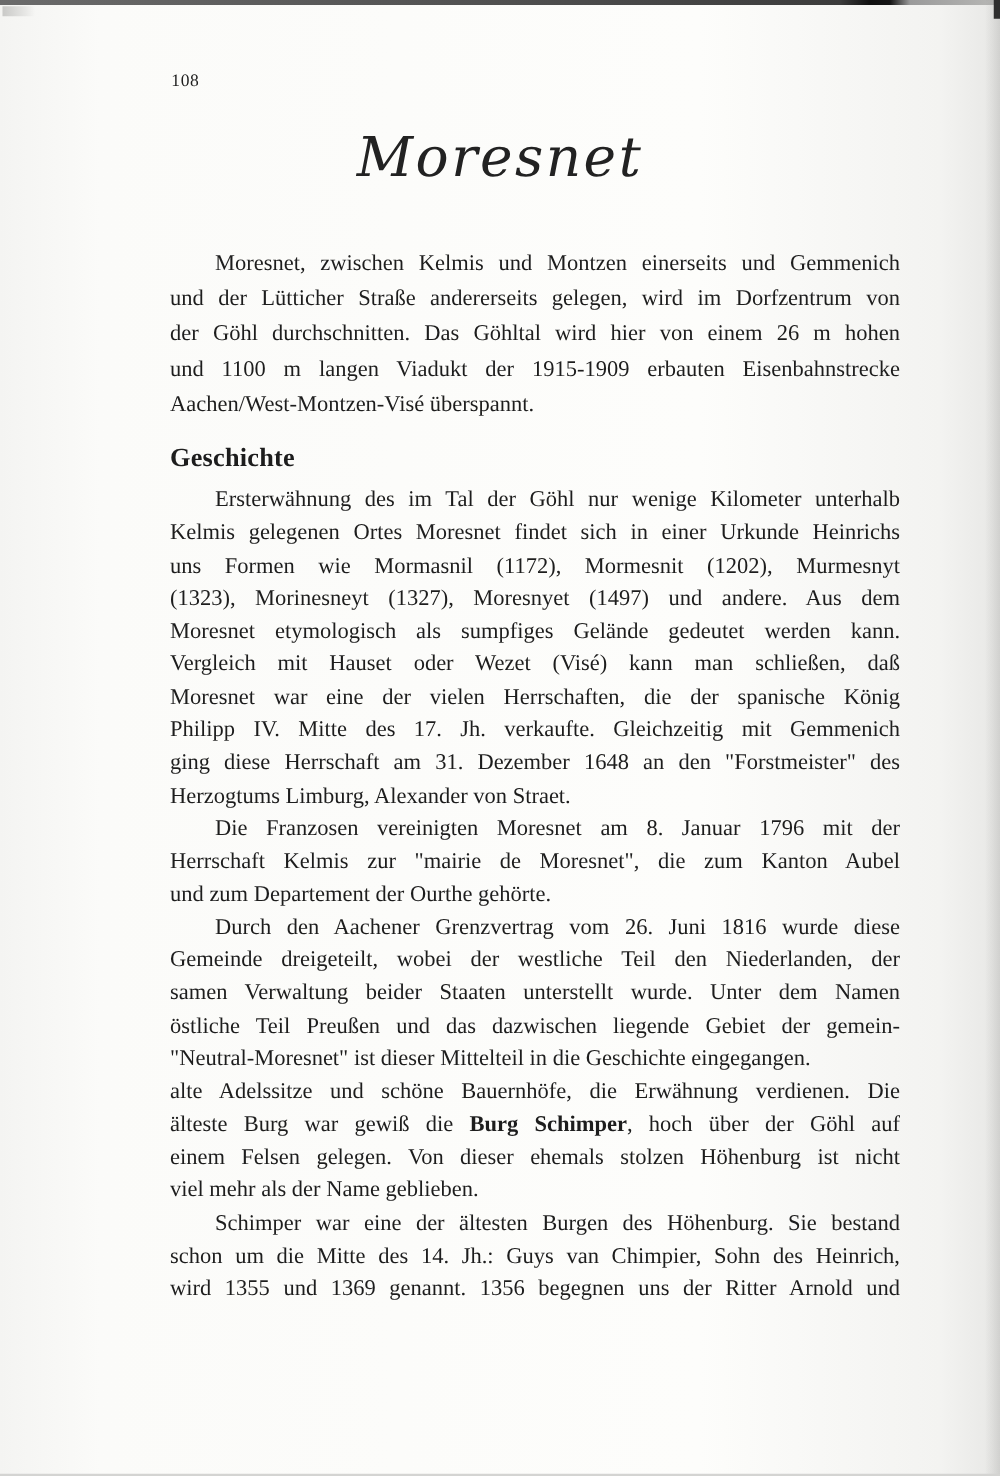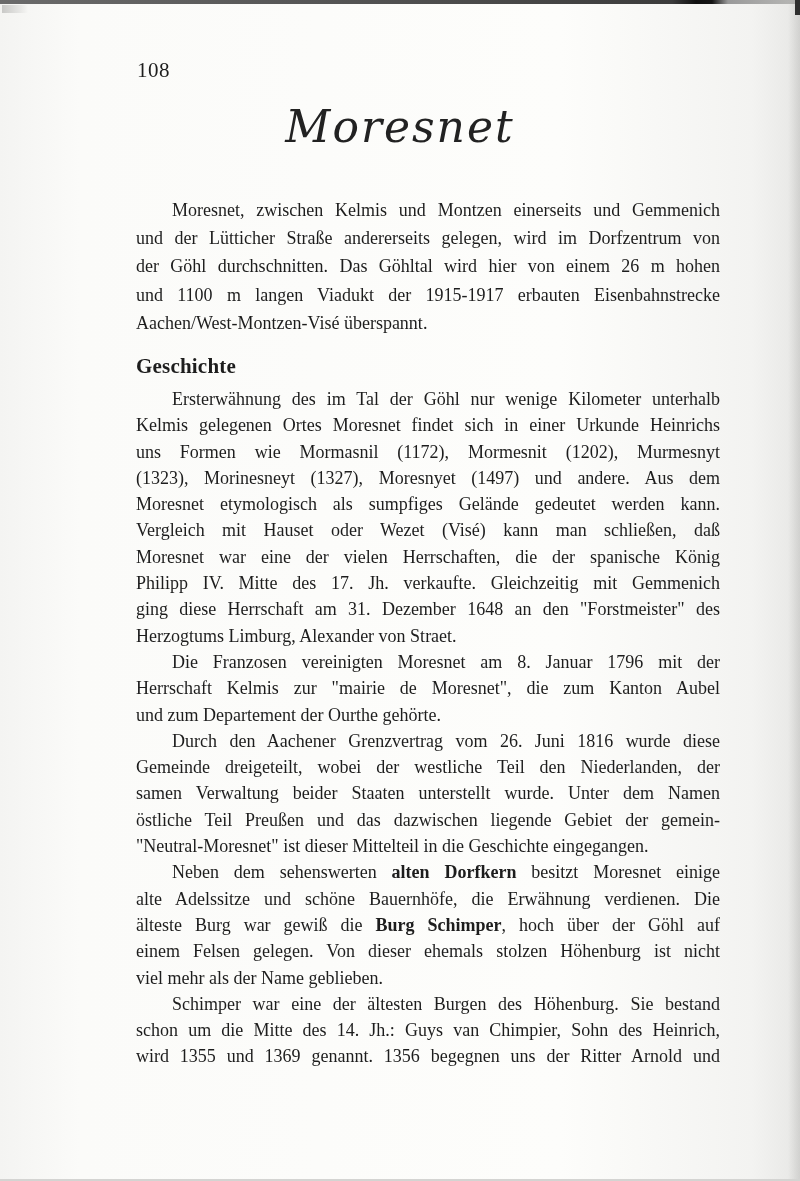--- a/index.html
+++ b/index.html
@@ -24,21 +24,21 @@
     background:linear-gradient(90deg,rgba(130,130,128,0) 0%,rgba(130,130,128,.22) 100%);
   }
   .edge-right-dark{
     position:absolute;top:0;right:0;width:5px;height:15px;background:#2e2e2e;
   }
   .bottom-line{
     position:absolute;bottom:0;left:0;width:800px;height:2px;background:#d4d4d2;
   }
   .pagenum{
     position:absolute;top:58px;left:137px;
-    font-size:21px;letter-spacing:.5px;
+    font-size:14px;letter-spacing:.5px;
   }
   .title{
     position:absolute;top:96px;left:108px;width:584px;
     text-align:center;
     font-family:"DejaVu Serif",serif;
     font-style:italic;
     font-size:44px;line-height:62px;
     letter-spacing:2px;
     color:#222;
   }
@@ -72,21 +72,21 @@
   <div class="bottom-line"></div>
 
   <div class="pagenum">108</div>
 
   <div class="title">Moresnet</div>
 
   <div class="block intro">
     <div class="ln ind">Moresnet, zwischen Kelmis und Montzen einerseits und Gemmenich</div>
     <div class="ln">und der Lütticher Straße andererseits gelegen, wird im Dorfzentrum von</div>
     <div class="ln">der Göhl durchschnitten. Das Göhltal wird hier von einem 26 m hohen</div>
-    <div class="ln">und 1100 m langen Viadukt der 1915-1917 erbauten Eisenbahnstrecke</div>
+    <div class="ln">und 1100 m langen Viadukt der 1915-1909 erbauten Eisenbahnstrecke</div>
     <div class="ln last">Aachen/West-Montzen-Visé überspannt.</div>
   </div>
 
   <div class="block heading">Geschichte</div>
 
   <div class="block body2">
 
     <div class="ln ind">Ersterwähnung des im Tal der Göhl nur wenige Kilometer unterhalb</div>
     <div class="ln">Kelmis gelegenen Ortes Moresnet findet sich in einer Urkunde Heinrichs</div>
     <div class="ln">uns Formen wie Mormasnil (1172), Mormesnit (1202), Murmesnyt</div>
@@ -101,21 +101,20 @@
     <div class="ln ind">Die Franzosen vereinigten Moresnet am 8. Januar 1796 mit der</div>
     <div class="ln">Herrschaft Kelmis zur "mairie de Moresnet", die zum Kanton Aubel</div>
     <div class="ln last">und zum Departement der Ourthe gehörte.</div>
 
     <div class="ln ind">Durch den Aachener Grenzvertrag vom 26. Juni 1816 wurde diese</div>
     <div class="ln">Gemeinde dreigeteilt, wobei der westliche Teil den Niederlanden, der</div>
     <div class="ln">samen Verwaltung beider Staaten unterstellt wurde. Unter dem Namen</div>
     <div class="ln">östliche Teil Preußen und das dazwischen liegende Gebiet der gemein-</div>
     <div class="ln last">"Neutral-Moresnet" ist dieser Mittelteil in die Geschichte eingegangen.</div>
 
-    <div class="ln ind"><span>Neben dem sehenswerten </span><b>alten Dorfkern</b><span> besitzt Moresnet einige</span></div>
     <div class="ln">alte Adelssitze und schöne Bauernhöfe, die Erwähnung verdienen. Die</div>
     <div class="ln"><span>älteste Burg war gewiß die </span><b>Burg Schimper</b><span>, hoch über der Göhl auf</span></div>
     <div class="ln">einem Felsen gelegen. Von dieser ehemals stolzen Höhenburg ist nicht</div>
     <div class="ln last">viel mehr als der Name geblieben.</div>
 
     <div class="ln ind">Schimper war eine der ältesten Burgen des Höhenburg. Sie bestand</div>
     <div class="ln">schon um die Mitte des 14. Jh.: Guys van Chimpier, Sohn des Heinrich,</div>
     <div class="ln">wird 1355 und 1369 genannt. 1356 begegnen uns der Ritter Arnold und</div>
   </div>
 </div>

